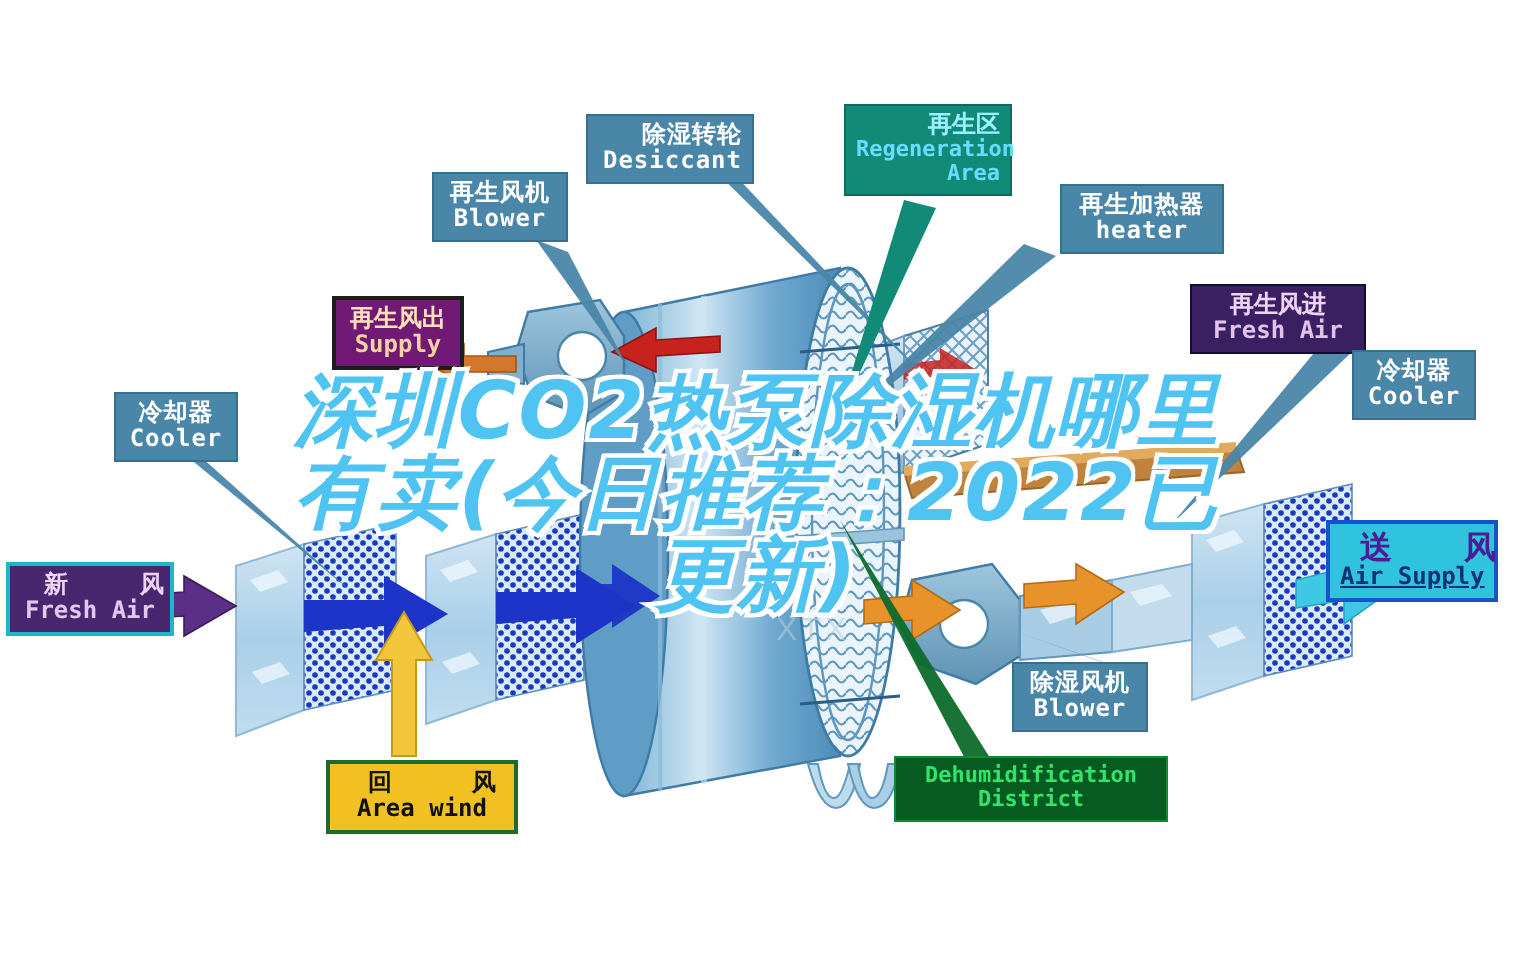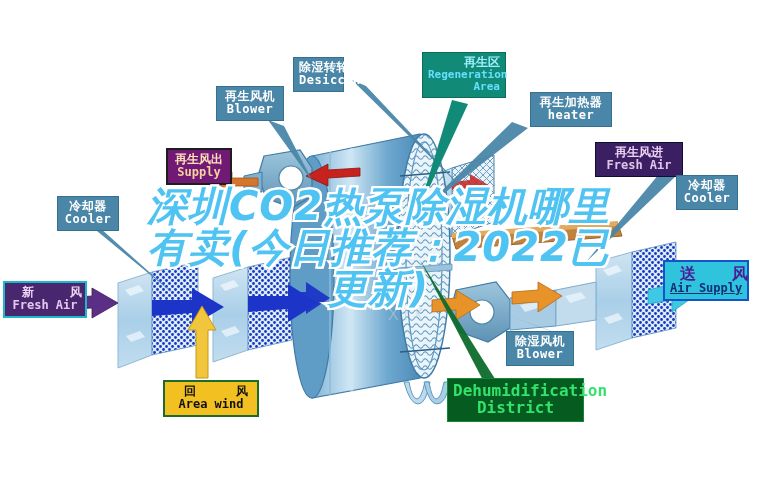--- a/index.html
+++ b/index.html
@@ -41,21 +41,21 @@
   .lbl.purple2 .en{font-size:12px;color:#e6c6ef;}
 
   
   .lbl.cyan{background:#2fc3dd;border:2px solid #1554c8;color:#123a8c;}
   .lbl.cyan .cn{font-size:16px;color:#4c1d95;letter-spacing:10px;padding-left:10px;}
   .lbl.cyan .en{font-size:12px;color:#10307a;text-decoration:underline;}
 
   
   .lbl.green{background:#065c20;border:1px solid #0d8a33;color:#32e06a;}
   .lbl.green .cn{font-size:12px;color:#3cf07a;letter-spacing:14px;padding-left:14px;}
-  .lbl.green .en{font-size:16px;color:#33e36c;}
+  .lbl.green .en{font-size:11px;color:#33e36c;}
 
   
   .lbl.yellow{background:#f2c020;border:2px solid #1d6b2a;color:#1a1a1a;}
   .lbl.yellow .cn{font-size:12px;color:#111;letter-spacing:14px;padding-left:14px;}
   .lbl.yellow .en{font-size:12px;color:#111;}
 
   
   #overlay{position:absolute;left:0;right:0;top:186px;text-align:center;
            font-family:"DejaVu Sans","Liberation Sans",sans-serif;
            font-weight:700;font-style:italic;font-size:40px;line-height:41px;
@@ -231,21 +231,21 @@
     <g fill="#128a78">
         <path d="M452 100 L468 104 L418 212 Z"></path>
       </g>
     <g fill="#0d6b2c">
         <path d="M486 386 L502 390 L420 260 Z" opacity="0.95"></path>
       </g>
 
     <text x="388" y="320" font-family="Liberation Sans, sans-serif" font-size="16" fill="#b9cfdd" opacity="0.55" letter-spacing="2">XTX</text>
   </svg>
 
-  <div class="lbl steel" style="left:293px;top:57px;width:51px;">
+  <div class="lbl steel" style="left:293px;top:57px;width:84px;text-align:right;">
     <span class="cn">除湿转轮</span>
     <span class="en">Desiccant</span>
   </div>
 
   <div class="lbl steel" style="left:216px;top:86px;width:68px;">
     <span class="cn">再生风机</span>
     <span class="en">Blower</span>
   </div>
 
   <div class="lbl teal" style="left:422px;top:52px;width:84px;white-space:normal;text-align:right;">

